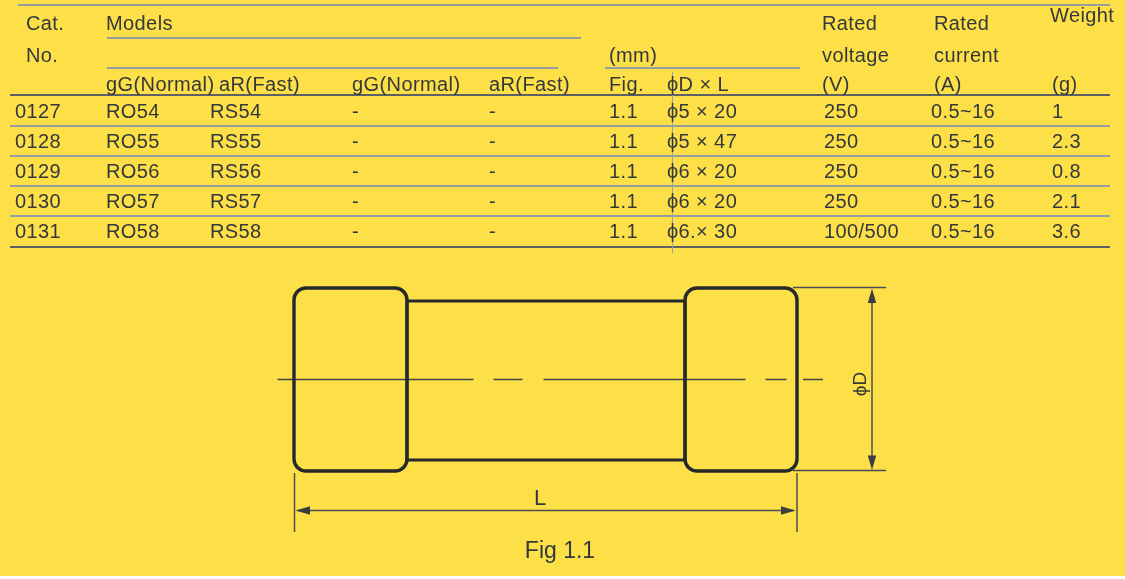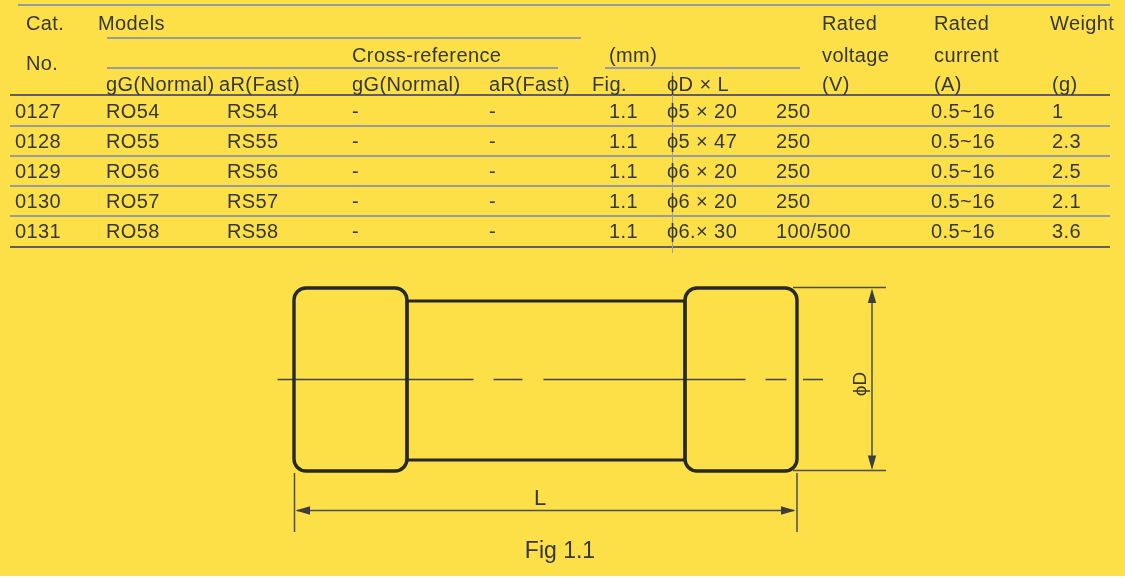--- a/index.html
+++ b/index.html
@@ -7,22 +7,22 @@
     position:relative; width:1125px; height:579px; overflow:hidden;
     background:#fde047; color:#34383b;
     font-family:"Liberation Sans","DejaVu Sans",sans-serif;
   }
   .t{ position:absolute; white-space:nowrap; font-size:20px; line-height:22px; letter-spacing:.4px; }
   .hline{ position:absolute; height:2px; background:#979ca0; }
   .hline.dark{ background:#5d6165; }
   .vline{ position:absolute; width:2px; background:#9aa0a4; }
   .row{ position:absolute; left:0; width:902px; height:30px;padding-left:44px; }
   .row .t{ top:0; line-height:30px; }
-  .c0{left:15px}.c1{left:106px}.c2{left:227px}.c3{left:352px}.c4{left:489px}
-  .c5{left:609px}.c6{left:667px}.c7{left:776px}.c8{left:931px}.c9{left:1052px}
+  .c0{left:15px}.c1{left:106px}.c2{left:210px}.c3{left:352px}.c4{left:489px}
+  .c5{left:609px}.c6{left:667px}.c7{left:824px}.c8{left:931px}.c9{left:1052px}
   svg text{ font-family:"Liberation Sans","DejaVu Sans",sans-serif; fill:#34383b; }
   .edge{ position:absolute; left:0; top:576px; width:1125px; height:3px; background:#ffffff; }
 </style>
 </head>
 <body>
 
 <div class="page">
 
   <div class="hline" style="left:18px;top:4px;width:1092px;"></div>
   <div class="hline" style="left:107px;top:37px;width:474px;"></div>
@@ -30,37 +30,36 @@
   <div class="hline" style="left:605px;top:67px;width:195px;"></div>
   <div class="hline dark" style="left:10px;top:94px;width:1100px;"></div>
   <div class="hline" style="left:10px;top:125px;width:1100px;"></div>
   <div class="hline" style="left:10px;top:155px;width:1100px;"></div>
   <div class="hline" style="left:10px;top:185px;width:1100px;"></div>
   <div class="hline" style="left:10px;top:215px;width:1100px;"></div>
   <div class="hline dark" style="left:10px;top:246px;width:1100px;"></div>
   <div class="vline" style="left:672px;top:72px;height:181px;width:1px;"></div>
 
   <div class="t" style="left:26px;top:12px">Cat.</div>
-  <div class="t" style="left:26px;top:52px">No.</div>
-  <div class="t" style="left:98px;top:12px">Models</div>
-  <div class="t" style="left:352px;top:44px">Cross-reference</div>
+  <div class="t" style="left:26px;top:44px">No.</div>
+  <div class="t" style="left:106px;top:12px">Models</div>
   <div class="t" style="left:106px;top:73px">gG(Normal)</div>
   <div class="t" style="left:219px;top:73px">aR(Fast)</div>
   <div class="t" style="left:352px;top:73px">gG(Normal)</div>
   <div class="t" style="left:489px;top:73px">aR(Fast)</div>
   <div class="t" style="left:609px;top:44px">(mm)</div>
-  <div class="t" style="left:592px;top:73px">Fig.</div>
+  <div class="t" style="left:609px;top:73px">Fig.</div>
   <div class="t" style="left:667px;top:73px">ϕD × L</div>
   <div class="t" style="left:822px;top:12px">Rated</div>
   <div class="t" style="left:822px;top:44px">voltage</div>
   <div class="t" style="left:822px;top:73px">(V)</div>
   <div class="t" style="left:934px;top:12px">Rated</div>
   <div class="t" style="left:934px;top:44px">current</div>
   <div class="t" style="left:934px;top:73px">(A)</div>
-  <div class="t" style="left:1050px;top:12px">Weight</div>
+  <div class="t" style="left:1050px;top:4px">Weight</div>
   <div class="t" style="left:1052px;top:73px">(g)</div>
 
   <div class="row" style="top:96px">
     <div class="t c0">0127</div>
     <div class="t c1">RO54</div>
     <div class="t c2">RS54</div>
     <div class="t c3">-</div>
     <div class="t c4">-</div>
     <div class="t c5">1.1</div>
     <div class="t c6">ϕ5 × 20</div>
@@ -83,21 +82,21 @@
   <div class="row" style="top:156px">
     <div class="t c0">0129</div>
     <div class="t c1">RO56</div>
     <div class="t c2">RS56</div>
     <div class="t c3">-</div>
     <div class="t c4">-</div>
     <div class="t c5">1.1</div>
     <div class="t c6">ϕ6 × 20</div>
     <div class="t c7">250</div>
     <div class="t c8">0.5~16</div>
-    <div class="t c9">2.5</div>
+    <div class="t c9">0.8</div>
   </div>
   <div class="row" style="top:186px">
     <div class="t c0">0130</div>
     <div class="t c1">RO57</div>
     <div class="t c2">RS57</div>
     <div class="t c3">-</div>
     <div class="t c4">-</div>
     <div class="t c5">1.1</div>
     <div class="t c6">ϕ6 × 20</div>
     <div class="t c7">250</div>

